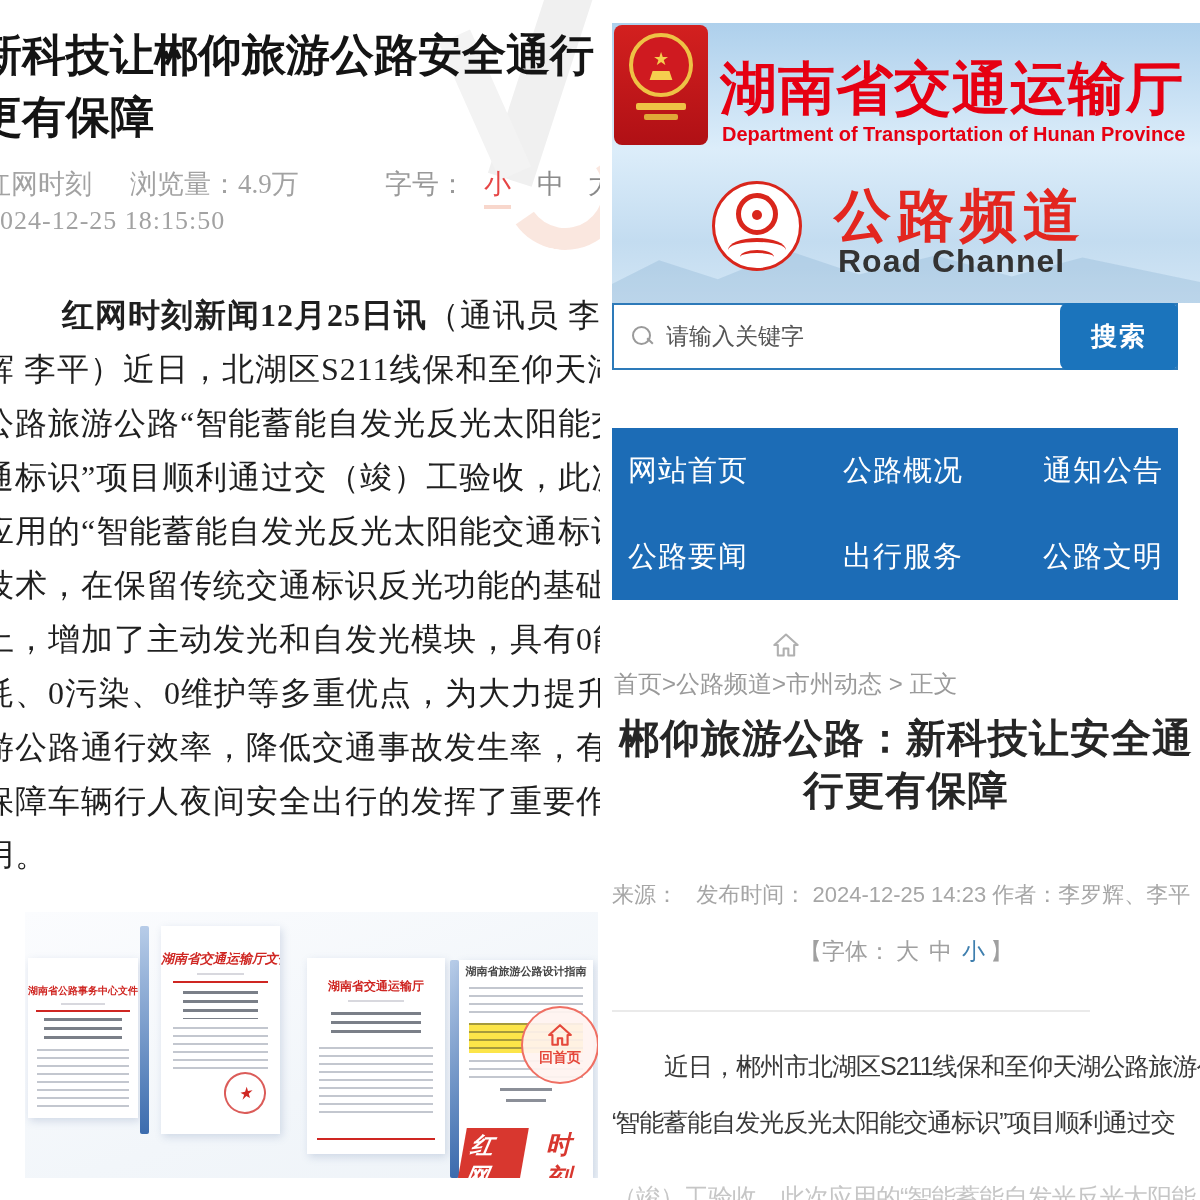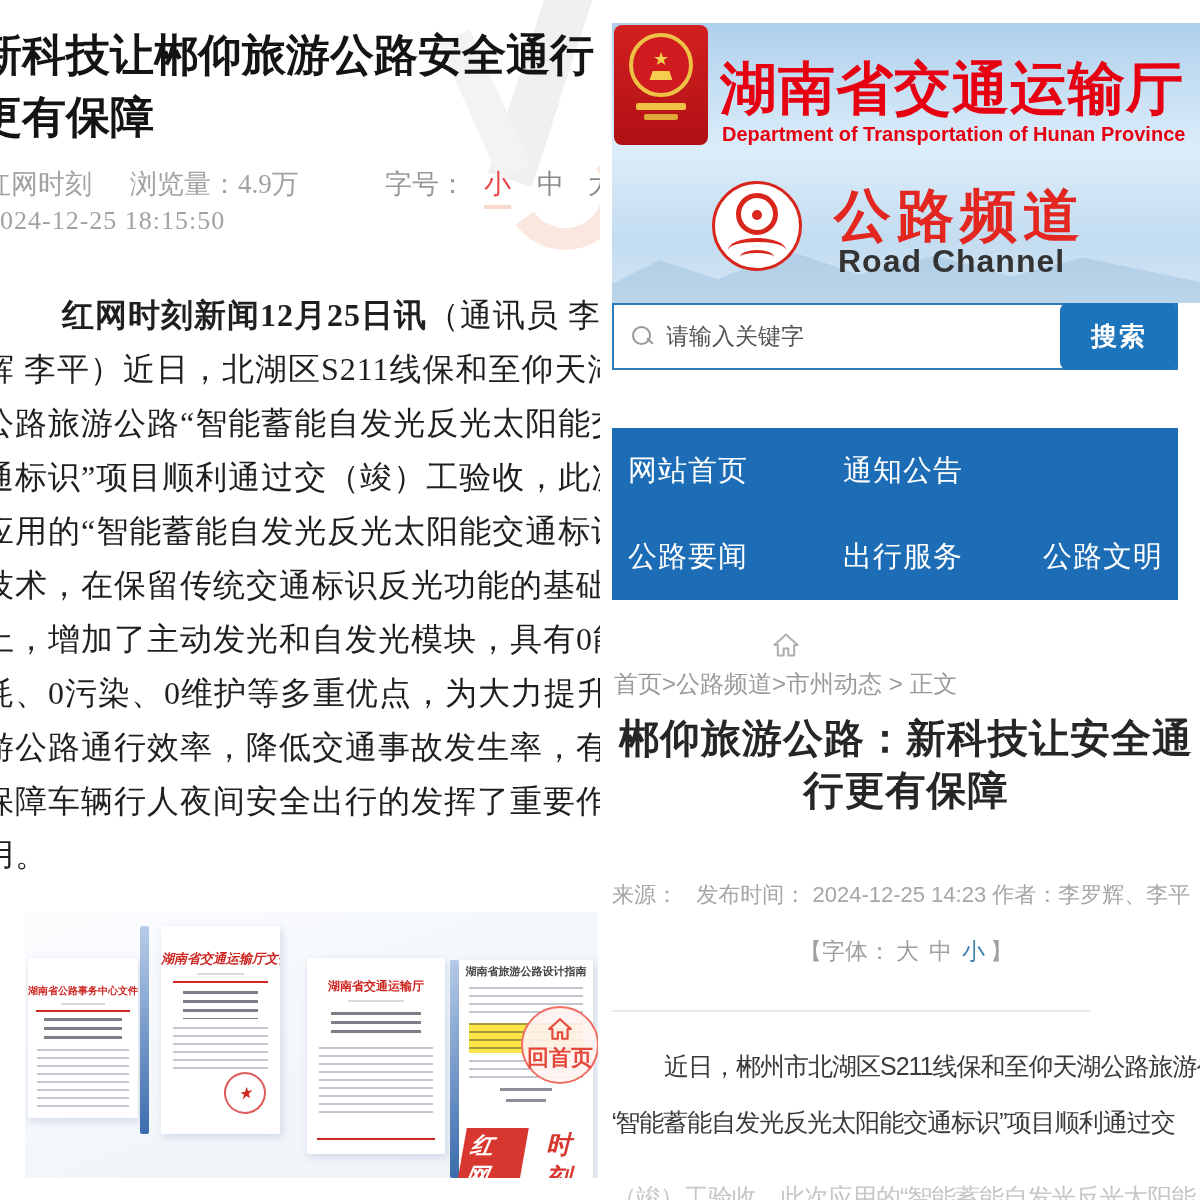--- a/index.html
+++ b/index.html
@@ -60,21 +60,21 @@
           display:flex; align-items:center; justify-content:center; font-size:16px;
           transform:rotate(-12deg); }
   .hl { background-color:#fce549;
         background-image:repeating-linear-gradient(to bottom,#a59a3c 0 2px,transparent 2px 8px); }
   .sig { background:#8b8f98; height:3px; margin:8px auto 0; }
 
   .backhome { position:absolute; left:496px; top:94px; width:78px; height:78px;
               border:2px solid #ef6f63; border-radius:50%;
               background:rgba(255,243,240,.92); color:#e5493c;
               display:flex; flex-direction:column; align-items:center; justify-content:center; }
-  .backhome .bh-label { font-size:22px; font-weight:bold; margin-top:2px; }
+  .backhome .bh-label { font-size:14px; font-weight:bold; margin-top:2px; }
 
   .rednet-logo { position:absolute; left:436px; top:216px; }
   .rn-row { display:flex; align-items:flex-end; }
   .rn1 { background:#d8372f; color:#fff; font-style:italic; font-weight:800;
          font-size:23px; padding:2px 7px; transform:skewX(-10deg); letter-spacing:2px; }
   .rn2 { color:#d8372f; font-style:italic; font-weight:700; font-size:25px;
          margin-left:23px; letter-spacing:2px; }
   .rn-sub { width:120px; height:7px; background:#ececef; margin-top:4px; transform:skewX(-10deg); }
 
   
@@ -282,20 +282,21 @@
 
   <div class="searchbar">
     <span class="mag"></span>
     <input class="search-input" type="text" placeholder="请输入关键字" style="">
     <button class="search-btn">搜索</button>
   </div>
 
   <div class="nav">
     <div class="nav-row">
       <span class="nav-item nav-c1">网站首页</span>
+      <span class="nav-item nav-c2">公路概况</span>
       <span class="nav-item">通知公告</span>
     </div>
     <div class="nav-row">
       <span class="nav-item nav-c1">公路要闻</span>
       <span class="nav-item nav-c2">出行服务</span>
       <span class="nav-item">公路文明</span>
     </div>
   </div>
 
   <div class="crumbs">

